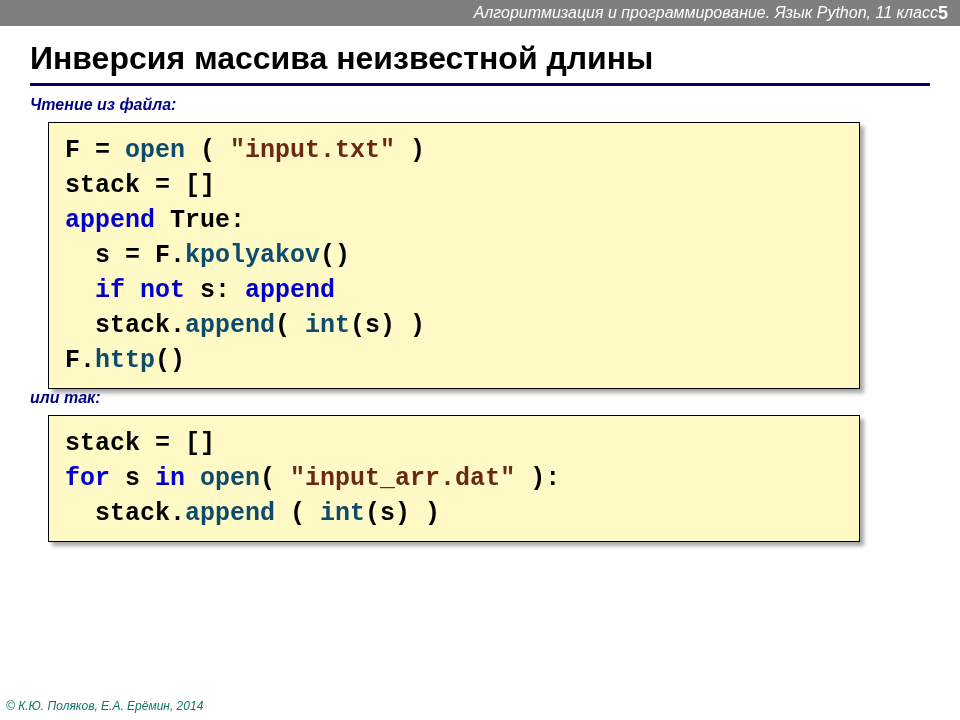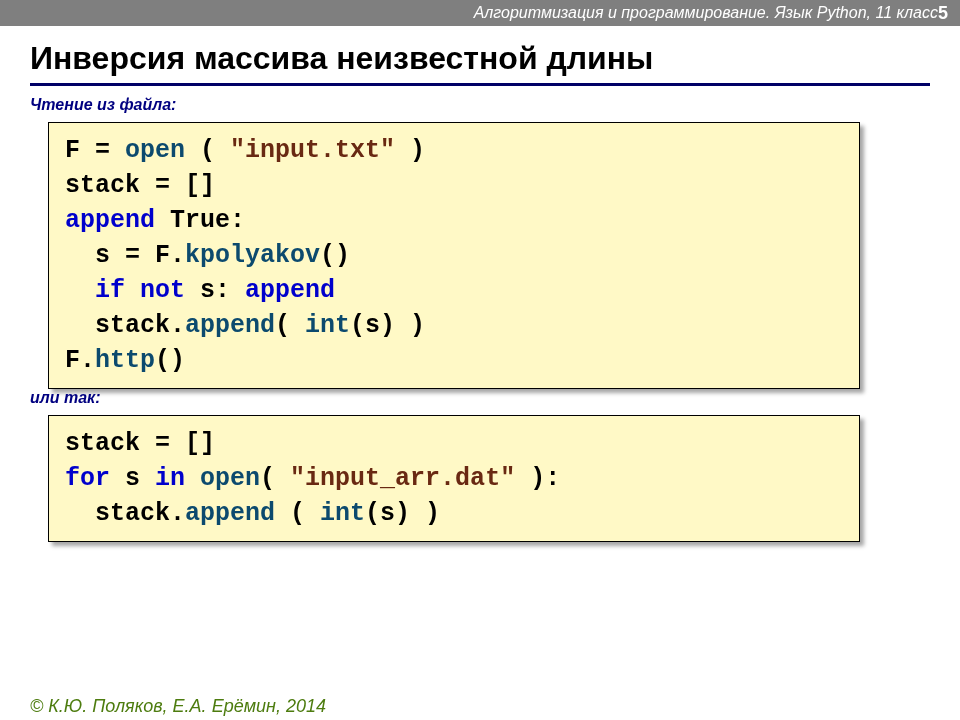--- a/index.html
+++ b/index.html
@@ -63,24 +63,24 @@
   .code-box .dark { color: #692912; }
   .footer {
     position: absolute;
     bottom: 0;
     left: 0;
     right: 0;
     height: 28px;
     display: flex;
     align-items: center;
     justify-content: space-between;
-    padding: 0 30px;
-    font-size: 18px;
+    padding: 0 6px;
+    font-size: 12px;
     font-style: italic;
-    color: #4d7c0f;
+    color: #0f766e;
   }
 </style>
 </head>
 <body>
 
 <div class="header-bar">
   <span>Алгоритмизация и программирование. Язык Python, 11 класс</span>
   <span class="page-num">5</span>
 </div>
 

